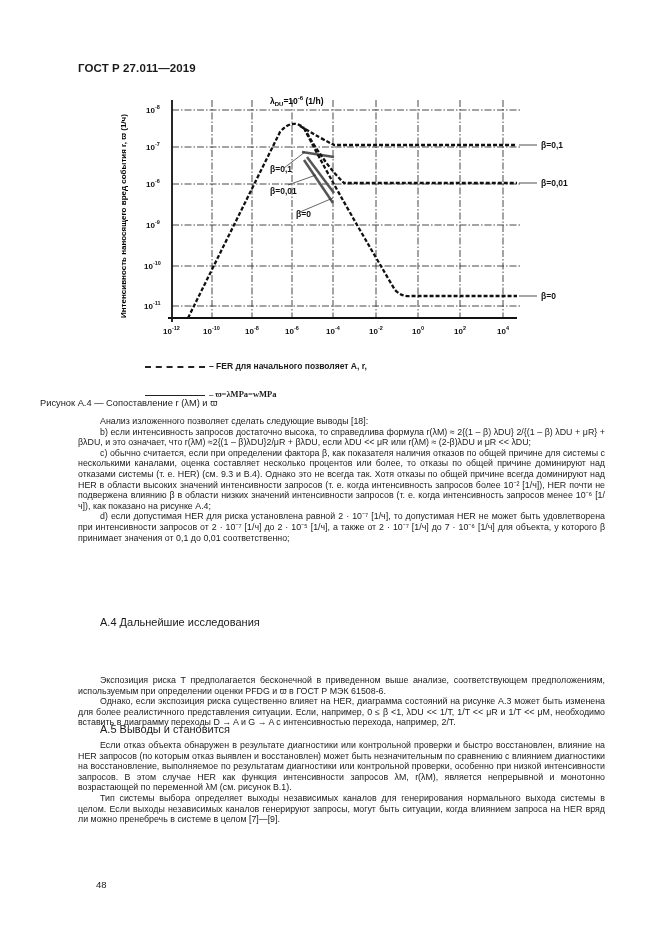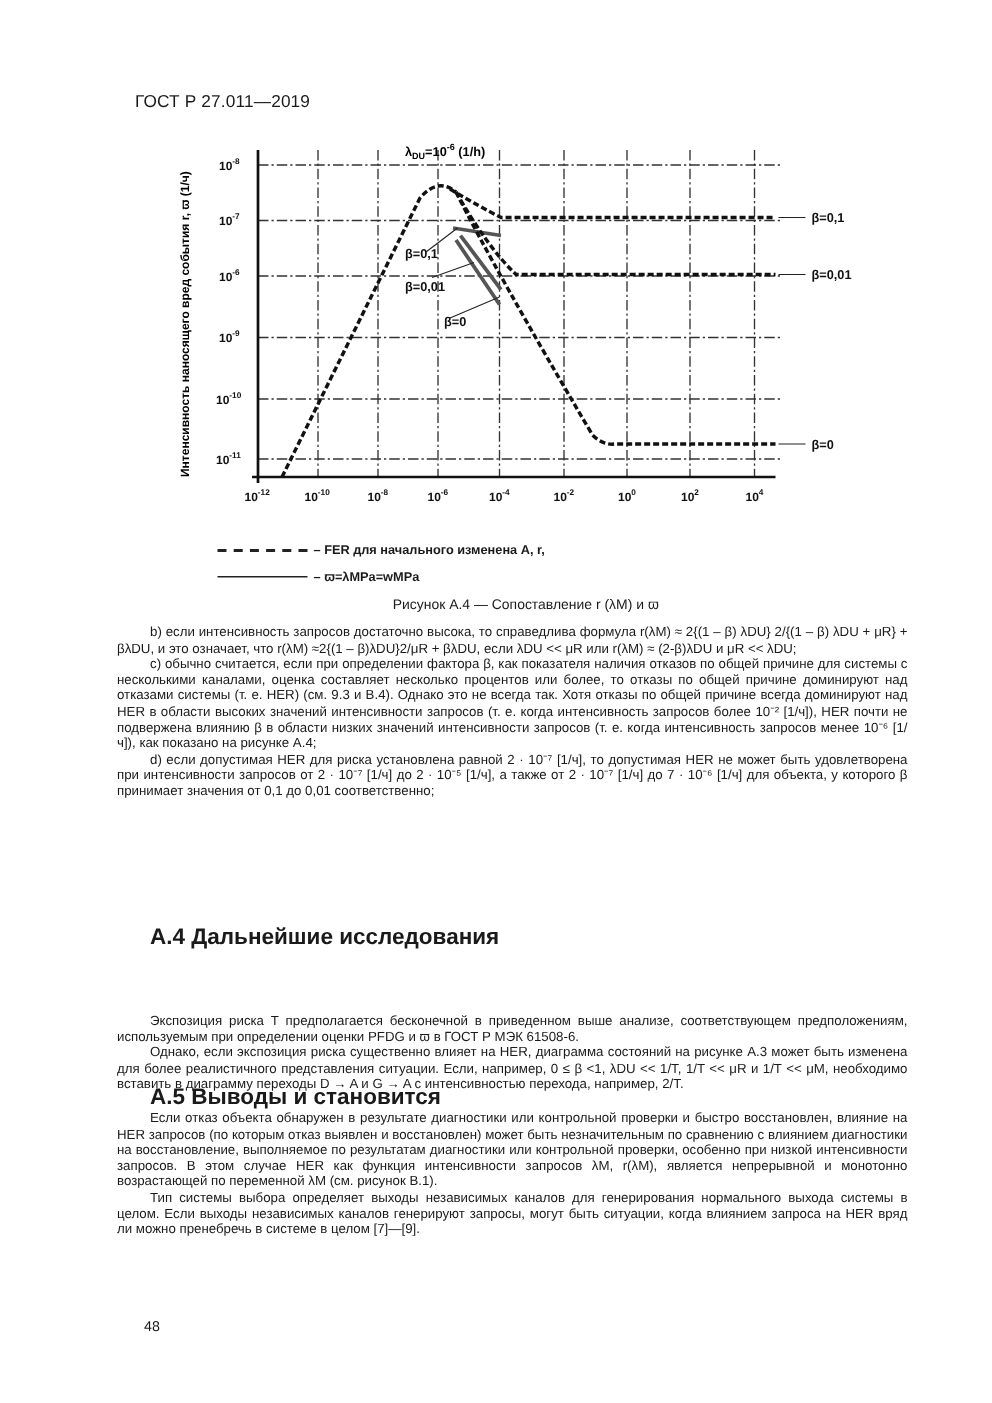--- a/index.html
+++ b/index.html
@@ -1,29 +1,29 @@
 <!DOCTYPE html>
 <html><head>
 <meta charset="utf-8">
 <style>
   html, body { margin: 0; padding: 0; background: #ffffff; }
   body { width: 661px; height: 935px; position: relative; overflow: hidden;
          font-family: "Liberation Sans", sans-serif; color: #1a1a1a; }
-  .header { position: absolute; left: 78px; top: 62px; font-size: 11.5px; font-weight: normal; letter-spacing: 0.1px; margin-left: 12px; }
+  .header { position: absolute; left: 78px; top: 62px; font-size: 11.5px; font-weight: bold; letter-spacing: 0.1px; }
   .chart { position: absolute; left: 0; top: 0; }
   .legend { position: absolute; left: 145px; font-size: 8.5px; font-weight: bold; }
   .legend .swatch { display: inline-block; width: 60px; vertical-align: middle; margin-right: 4px; }
   .legend.l1 { top: 361px; }
-  .legend.l2 { top: 379px; }
+  .legend.l2 { top: 389px; font-family: Liberation Serif, serif; }
   .sw-dash { border-top: 2.5px dashed #222; }
   .sw-solid { border-top: 1.5px solid #222; }
-  .caption { position: absolute; left: 0; width: 661px; text-align: center; top: 398px; font-size: 9.3px; padding-left: 40px; box-sizing: border-box; }
+  .caption { position: absolute; left: 0; width: 661px; top: 398px; font-size: 9.3px; padding-left: 40px; box-sizing: border-box; }
   .text { position: absolute; left: 78px; width: 527px; font-size: 8.85px; line-height: 10.6px; text-align: justify; }
   .text p { margin: 0; text-indent: 22px; }
-  .h2 { position: absolute; left: 100px; font-size: 15px; font-weight: bold; }
+  .h2 { position: absolute; left: 100px; font-size: 11px; font-weight: normal; }
   .pagenum { position: absolute; left: 96px; top: 879px; font-size: 9.5px; }
 </style>
 </head>
 <body>
 
 <div class="header">ГОСТ Р 27.011—2019</div>
 
 <svg class="chart" width="661" height="360" viewBox="0 0 661 360" xmlns="http://www.w3.org/2000/svg">
 
   <text x="0" y="0" font-family="Liberation Sans, sans-serif" font-size="8" font-weight="bold" transform="translate(126,318) rotate(-90)">Интенсивность наносящего вред события r, ϖ (1/ч)</text>
@@ -109,29 +109,30 @@
     <text x="285" y="334"><tspan>10</tspan><tspan dy="-4" font-size="5.5">-6</tspan></text>
     <text x="326" y="334"><tspan>10</tspan><tspan dy="-4" font-size="5.5">-4</tspan></text>
     <text x="369" y="334"><tspan>10</tspan><tspan dy="-4" font-size="5.5">-2</tspan></text>
     <text x="412" y="334"><tspan>10</tspan><tspan dy="-4" font-size="5.5">0</tspan></text>
     <text x="454" y="334"><tspan>10</tspan><tspan dy="-4" font-size="5.5">2</tspan></text>
     <text x="497" y="334"><tspan>10</tspan><tspan dy="-4" font-size="5.5">4</tspan></text>
   </g>
 </svg>
 
 <div class="legend l1">
-  <span class="swatch sw-dash"></span><span>– FER для начального изменена A, r,</span>
+  <span class="swatch sw-dash"></span><span>– FER для начального позволяет A, r,</span>
 </div>
 <div class="legend l2">
   <span class="swatch sw-solid"></span><span>– ϖ=λMPa=wMPa</span>
 </div>
 
 <div class="caption">Рисунок А.4 — Сопоставление r (λM) и ϖ</div>
 
 <div class="text" style="top:416px;">
+  <p>Анализ изложенного позволяет сделать следующие выводы [18]:</p>
   <p>b) если интенсивность запросов достаточно высока, то справедлива формула r(λM) ≈ 2{(1 – β) λDU} 2/{(1 – β) λDU + μR} + βλDU, и это означает, что r(λM) ≈2{(1 – β)λDU}2/μR + βλDU, если λDU &lt;&lt; μR или r(λM) ≈ (2-β)λDU и μR &lt;&lt; λDU;</p>
   <p>c) обычно считается, если при определении фактора β, как показателя наличия отказов по общей причине для системы с несколькими каналами, оценка составляет несколько процентов или более, то отказы по общей причине доминируют над отказами системы (т. е. HER) (см. 9.3 и B.4). Однако это не всегда так. Хотя отказы по общей причине всегда доминируют над HER в области высоких значений интенсивности запросов (т. е. когда интенсивность запросов более 10⁻² [1/ч]), HER почти не подвержена влиянию β в области низких значений интенсивности запросов (т. е. когда интенсивность запросов менее 10⁻⁶ [1/ч]), как показано на рисунке A.4;</p>
   <p>d) если допустимая HER для риска установлена равной 2 · 10⁻⁷ [1/ч], то допустимая HER не может быть удовлетворена при интенсивности запросов от 2 · 10⁻⁷ [1/ч] до 2 · 10⁻⁵ [1/ч], а также от 2 · 10⁻⁷ [1/ч] до 7 · 10⁻⁶ [1/ч] для объекта, у которого β принимает значения от 0,1 до 0,01 соответственно;</p>
 </div>
 
 <div class="h2" style="top:616px;">A.4 Дальнейшие исследования</div>
 
 <div class="text" style="top:664px;margin-top:11px;">
   <p>Экспозиция риска T предполагается бесконечной в приведенном выше анализе, соответствующем предположениям, используемым при определении оценки PFDG и ϖ в ГОСТ Р МЭК 61508-6.</p>
   <p>Однако, если экспозиция риска существенно влияет на HER, диаграмма состояний на рисунке A.3 может быть изменена для более реалистичного представления ситуации. Если, например, 0 ≤ β &lt;1, λDU &lt;&lt; 1/T, 1/T &lt;&lt; μR и 1/T &lt;&lt; μM, необходимо вставить в диаграмму переходы D → A и G → A с интенсивностью перехода, например, 2/T.</p>

